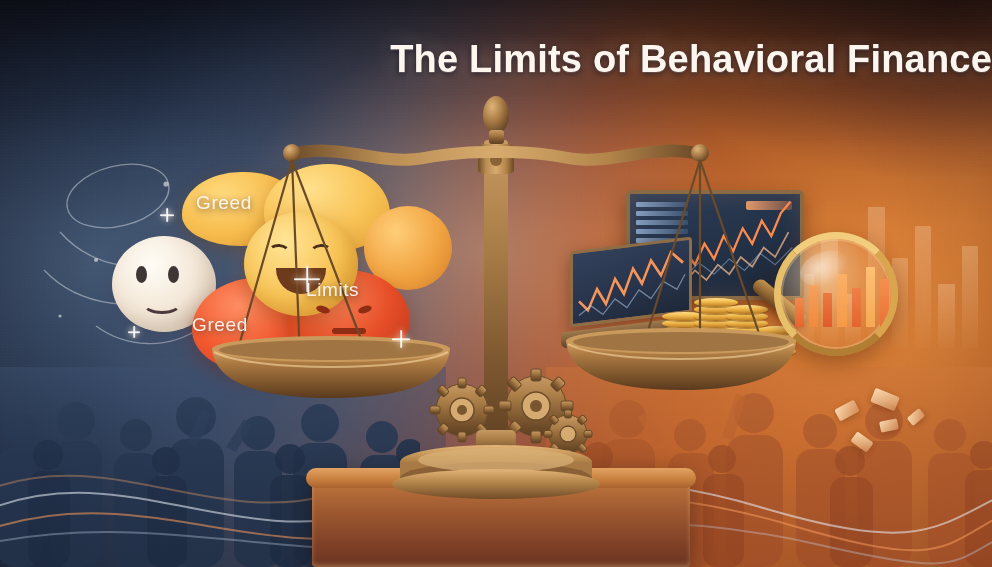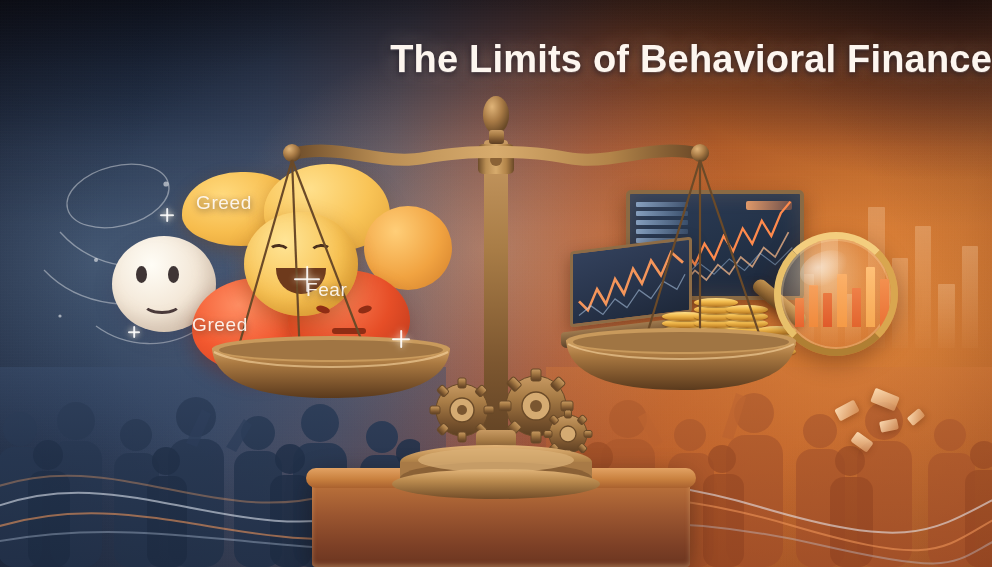--- a/index.html
+++ b/index.html
@@ -495,21 +495,21 @@
     </div>
 
     <div class="face" style="left:192px; top:120px; width:122px; height:94px;">
       <div class="eye" style="left:28px; top:36px; width:14px; height:7px; background:#8f2d14; transform:rotate(16deg);"></div>
       <div class="eye" style="left:70px; top:36px; width:14px; height:7px; background:#8f2d14; transform:rotate(-16deg);"></div>
       <div class="eye" style="left:44px; top:58px; width:34px; height:6px; border-radius:3px; background:#8f2d14;"></div>
     </div>
   </div>
 
   <div class="pan-label label-fear">Greed</div>
-  <div class="pan-label label-greed">Fear</div>
+  <div class="pan-label label-greed">Limits</div>
   <div class="pan-label label-panic">Greed</div>
 
   <div class="pan-right-group">
 
     <div class="monitor">
       <div class="ticker-rows">
         <div class="ticker-row"></div>
           <div class="ticker-row"></div>
         <div class="ticker-row"></div>
           <div class="ticker-row"></div>

